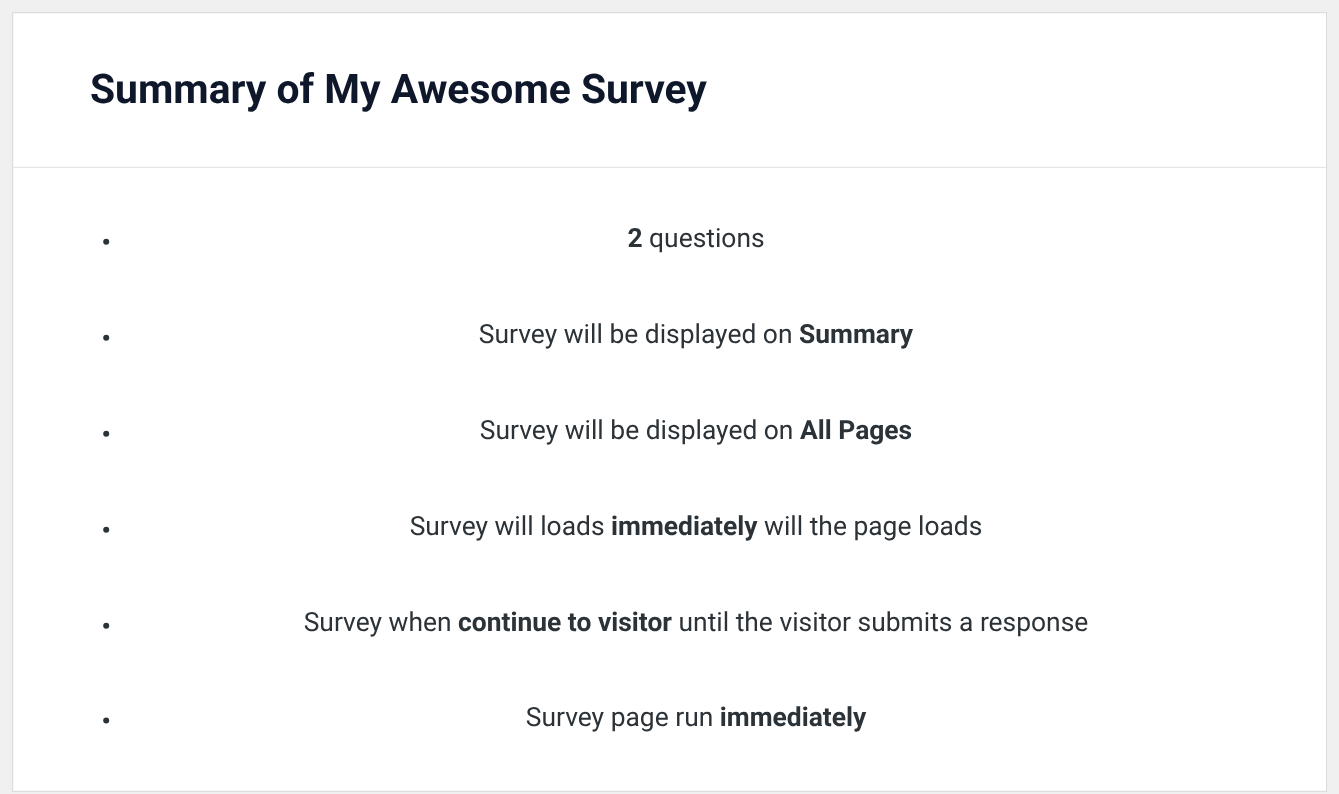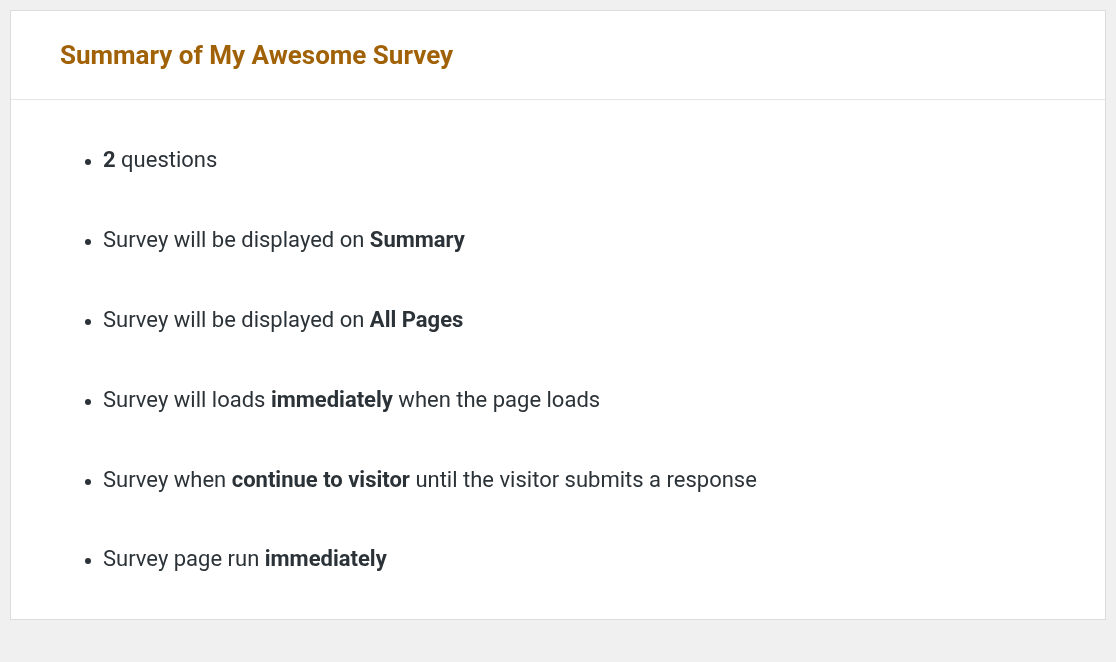--- a/index.html
+++ b/index.html
@@ -14,27 +14,28 @@
   .card {
     background: #ffffff;
     border: 1px solid #dcdcde;
     width: 100%;
   }
   .card-header {
     padding: 28px 48px;
     border-bottom: 1px solid #e5e5e7;
   }
   .card-header h2 {
-    margin: 1px;
-    font-size: 26px;
+    margin: 16px;
+    font-size: 34px;
     font-weight: 700;
-    color: #a16207;
+    color: #0f172a;
   }
   .card-body {
     padding: 40px 48px 40px 68px;
+    text-align: center;
   }
   ul.summary-list {
     margin: 0;
     padding: 0 0 0 24px;
     list-style: disc;
   }
   ul.summary-list li {
     font-size: 22px;
     color: #2c3338;
     line-height: 1.45;
@@ -62,21 +63,21 @@
       <li>
         <span class="b">2</span><span> questions</span>
       </li>
       <li>
         <span>Survey will be displayed on </span><span class="b">Summary</span>
       </li>
       <li>
         <span>Survey will be displayed on </span><span class="b">All Pages</span>
       </li>
       <li>
-        <span>Survey will loads </span><span class="b">immediately</span><span> when the page loads</span>
+        <span>Survey will loads </span><span class="b">immediately</span><span> will the page loads</span>
       </li>
       <li>
         <span>Survey when </span><span class="b">continue to visitor</span><span> until the visitor submits a response</span>
       </li>
       <li>
         <span>Survey page run </span><span class="b">immediately</span>
       </li>
     </ul>
   </div>
 </div>

